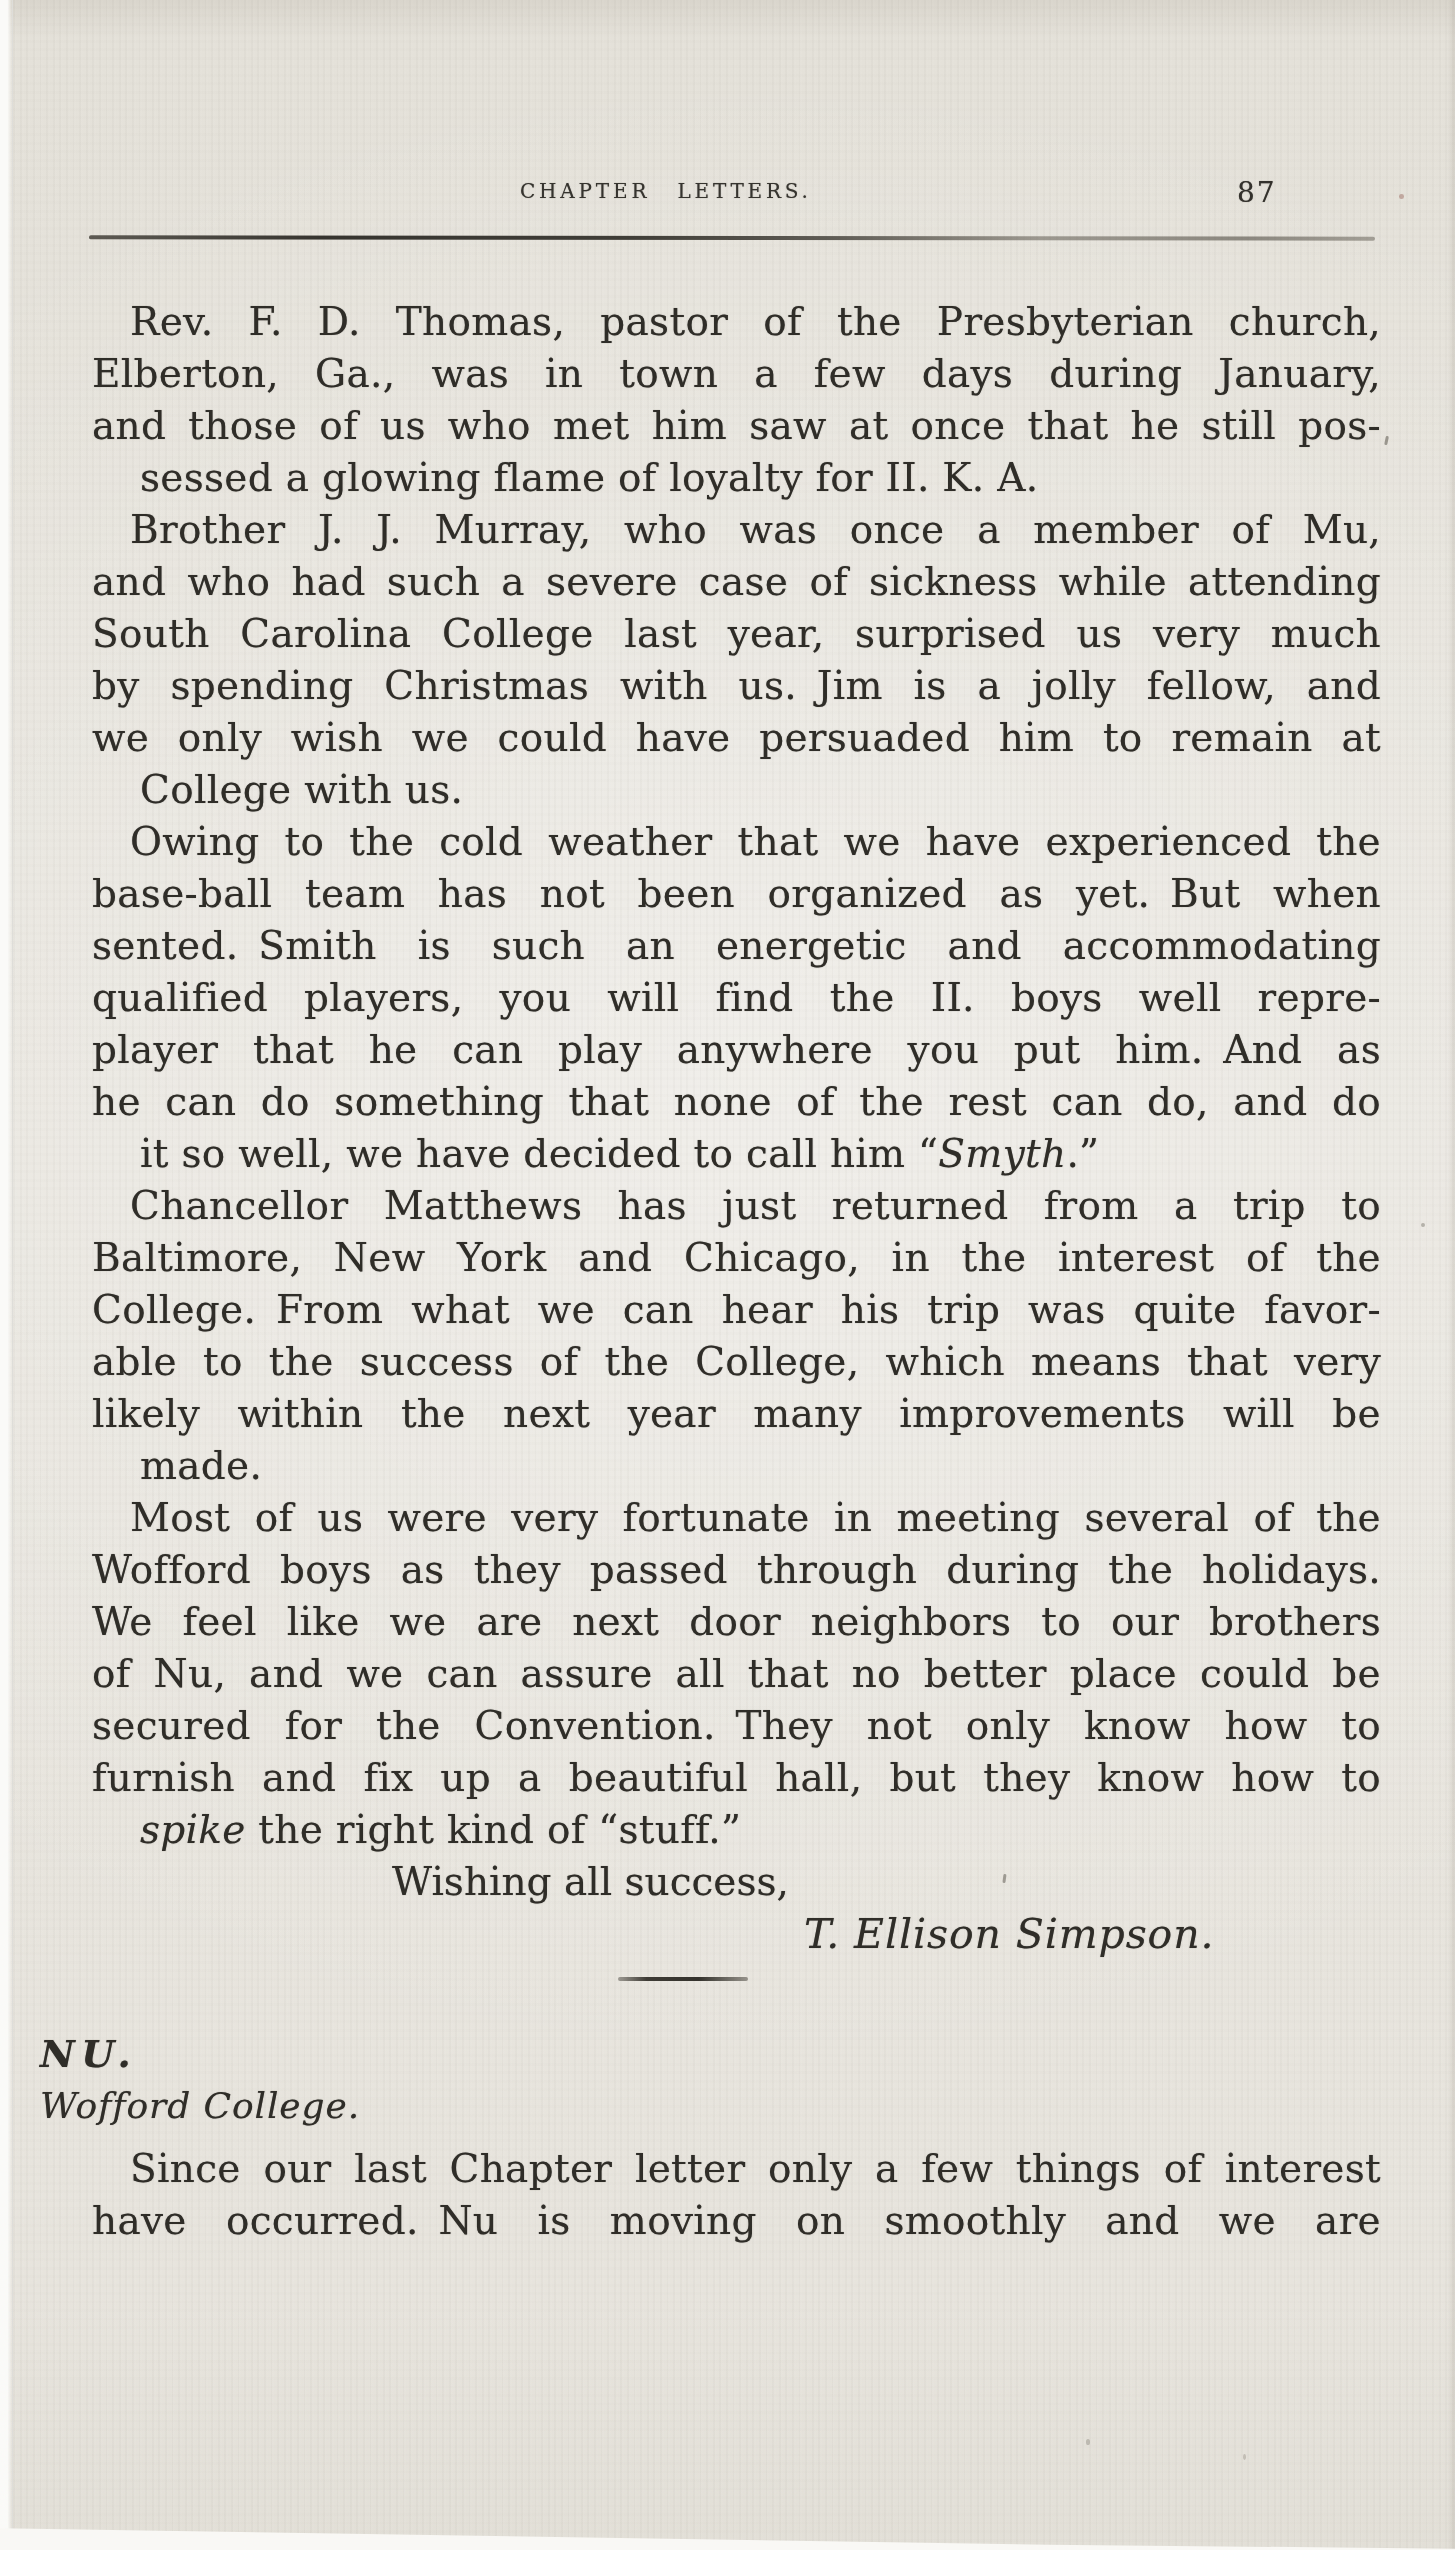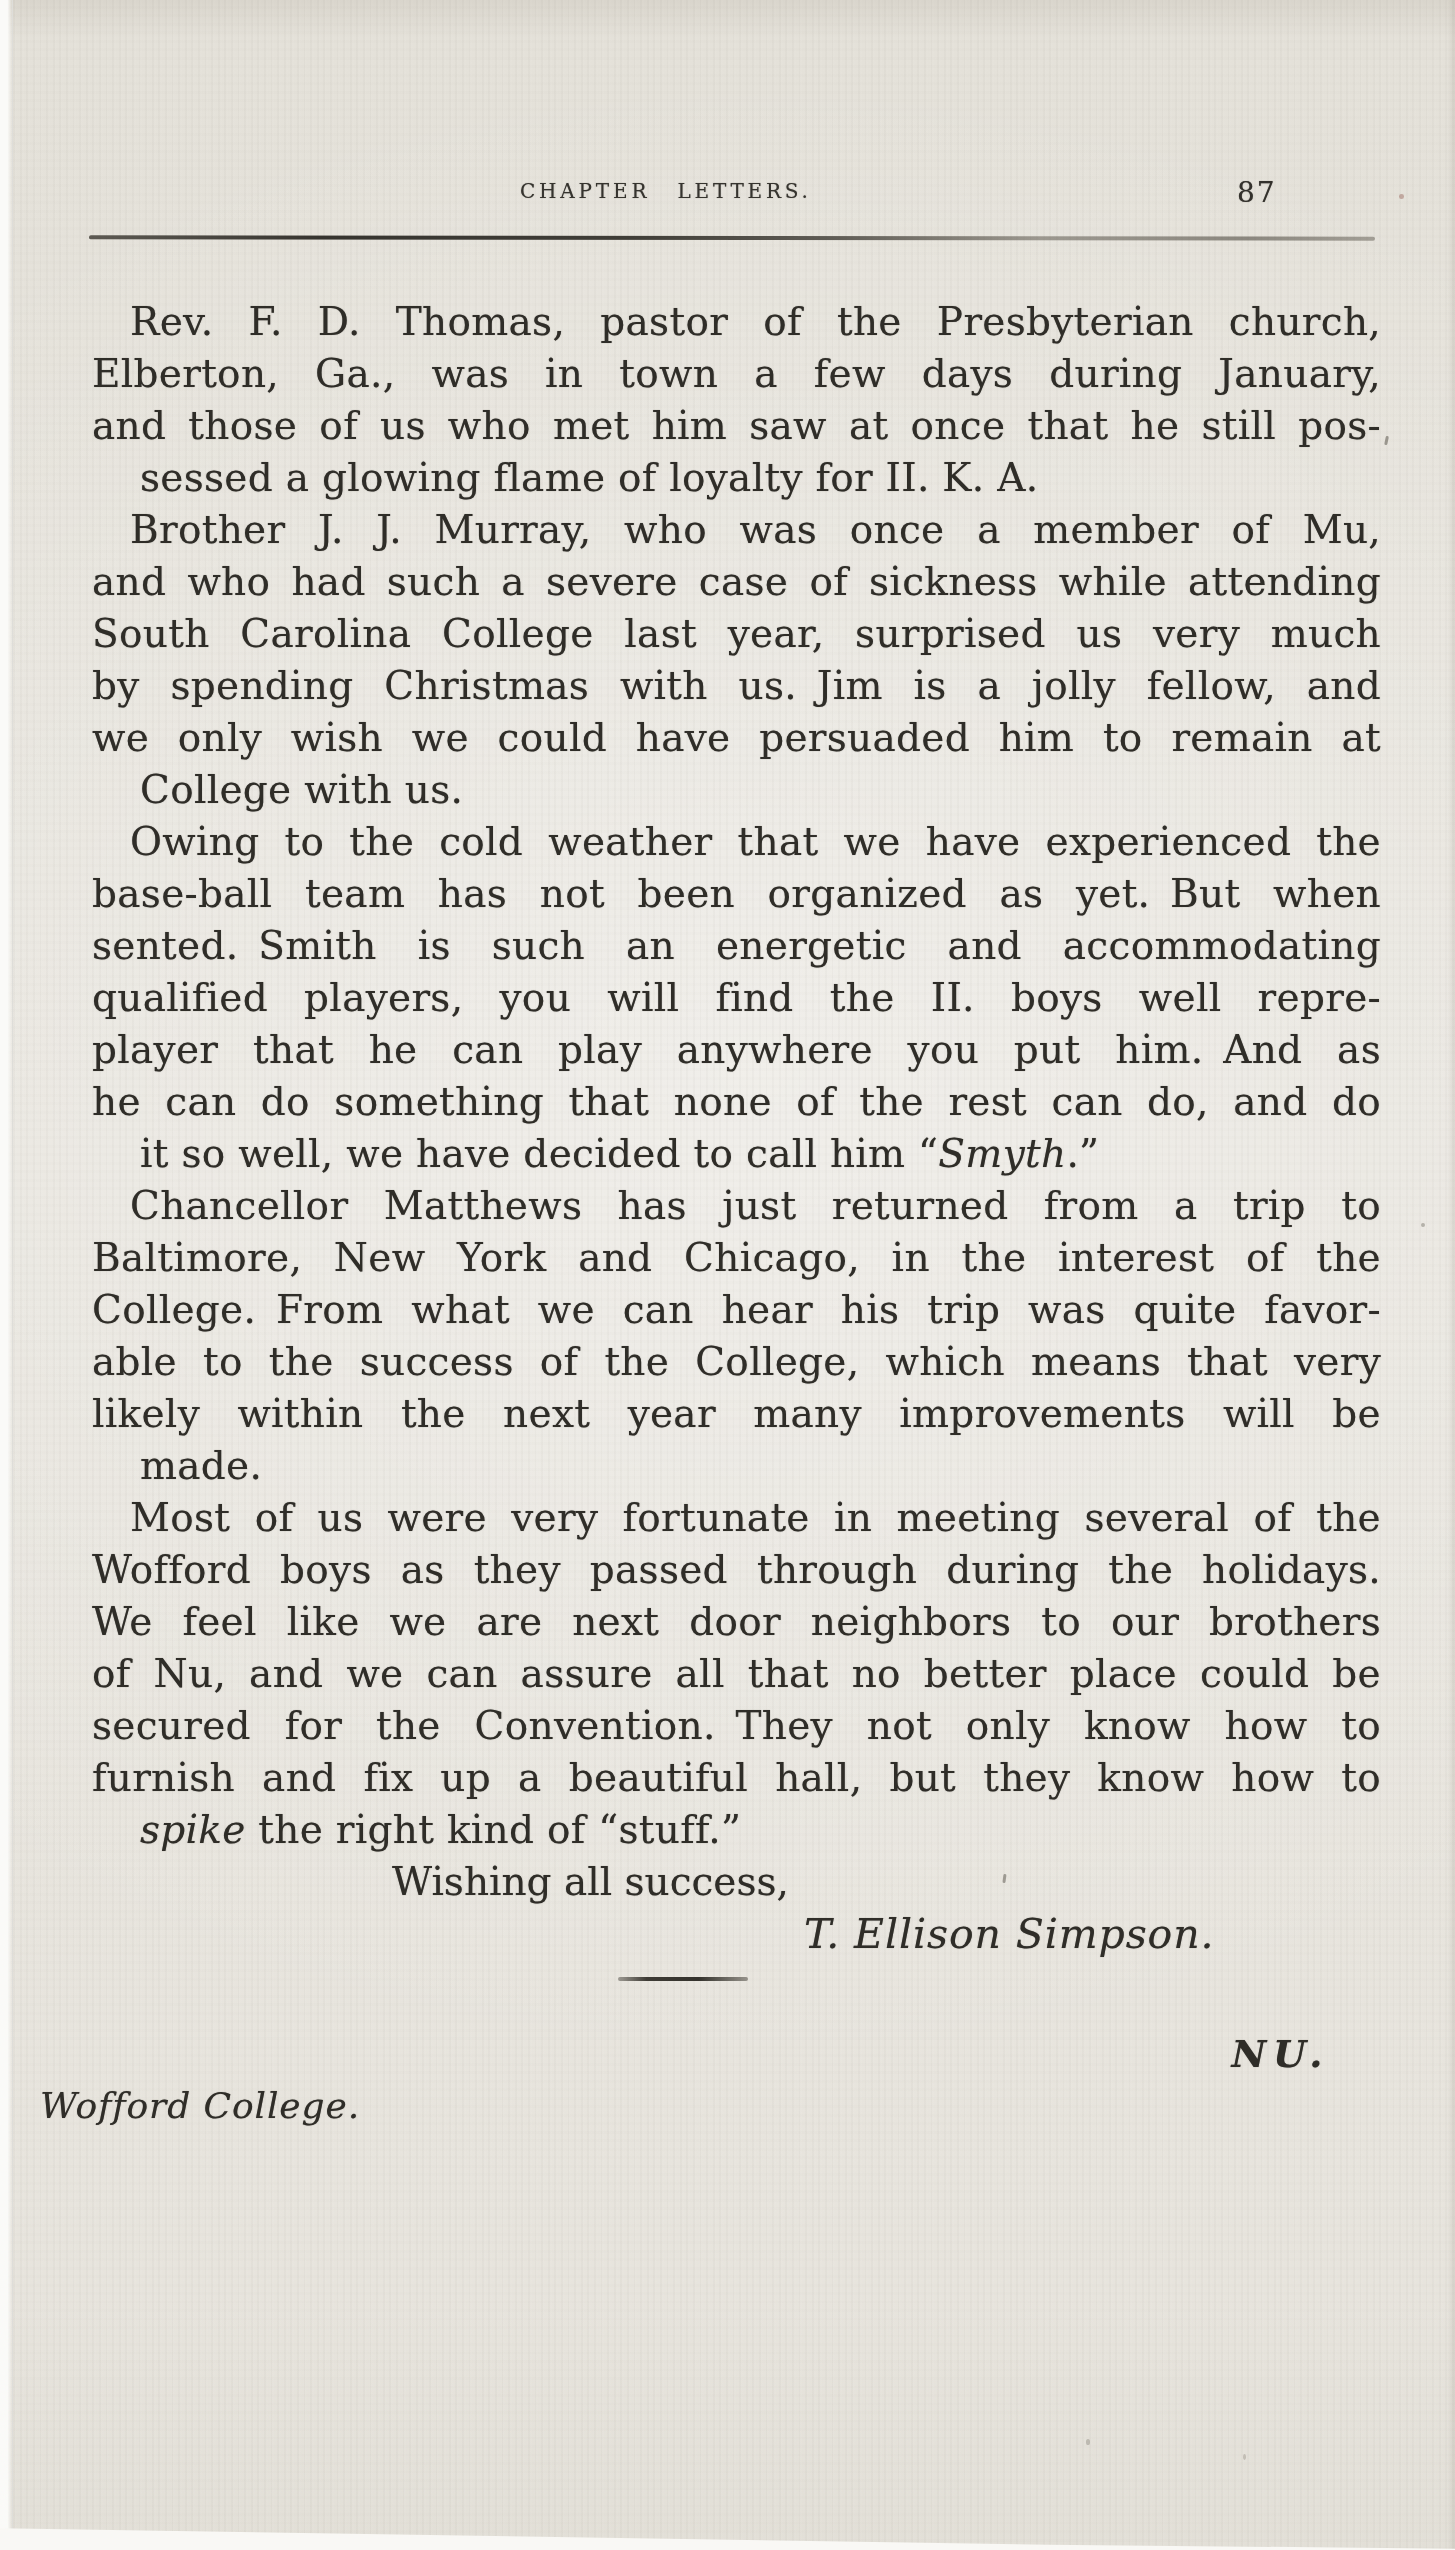--- a/index.html
+++ b/index.html
@@ -54,21 +54,21 @@
   .it{ font-style:italic; }
 
   .valediction{ padding-left:300px; }
   .signature{ padding-left:712px; font-style:italic; font-size:41px; letter-spacing:0.9px; }
 
   .section-divider{
     margin:17px 0 0 526px;width:130px;height:3.8px;border-radius:1.9px;
     background:linear-gradient(90deg, rgba(70,66,58,0.45), #3e3b35 22%, #34322c 62%, rgba(70,66,58,0.5));
   }
   .chapter-heading{
-    margin-top:47px;text-align:right;transform:translateX(-52px);
+    margin-top:47px;text-align:left;transform:translateX(-52px);
     font-style:italic;font-weight:bold;font-size:38px;letter-spacing:6.6px;
   }
   .college-heading{
     text-align:left;transform:translateX(-52px);
     font-style:italic;font-size:36px;letter-spacing:0.9px;
   }
   .nu-para{ margin-top:11.3px; }
 
   
   .scan-edge-left{
@@ -148,20 +148,24 @@
       </div>
 
     <div class="valediction">Wishing all success,</div>
     <div class="signature">T. Ellison Simpson.</div>
 
     <div class="section-divider"></div>
 
     <div class="chapter-heading">NU.</div>
     <div class="college-heading">Wofford College.</div>
 
+    <div class="para nu-para">
+        <div class="tline indent">Since our last Chapter letter only a few things of interest</div>
+        <div class="tline">have occurred. Nu is moving on smoothly and we are</div>
+      </div>
   </div>
 
   <div class="speck sp1"></div>
   <div class="speck sp2"></div>
   <div class="speck sp3"></div>
   <div class="speck sp4"></div>
   <div class="speck sp5"></div>
   <div class="speck sp6"></div>
 
   <div class="scan-edge-left"></div>

